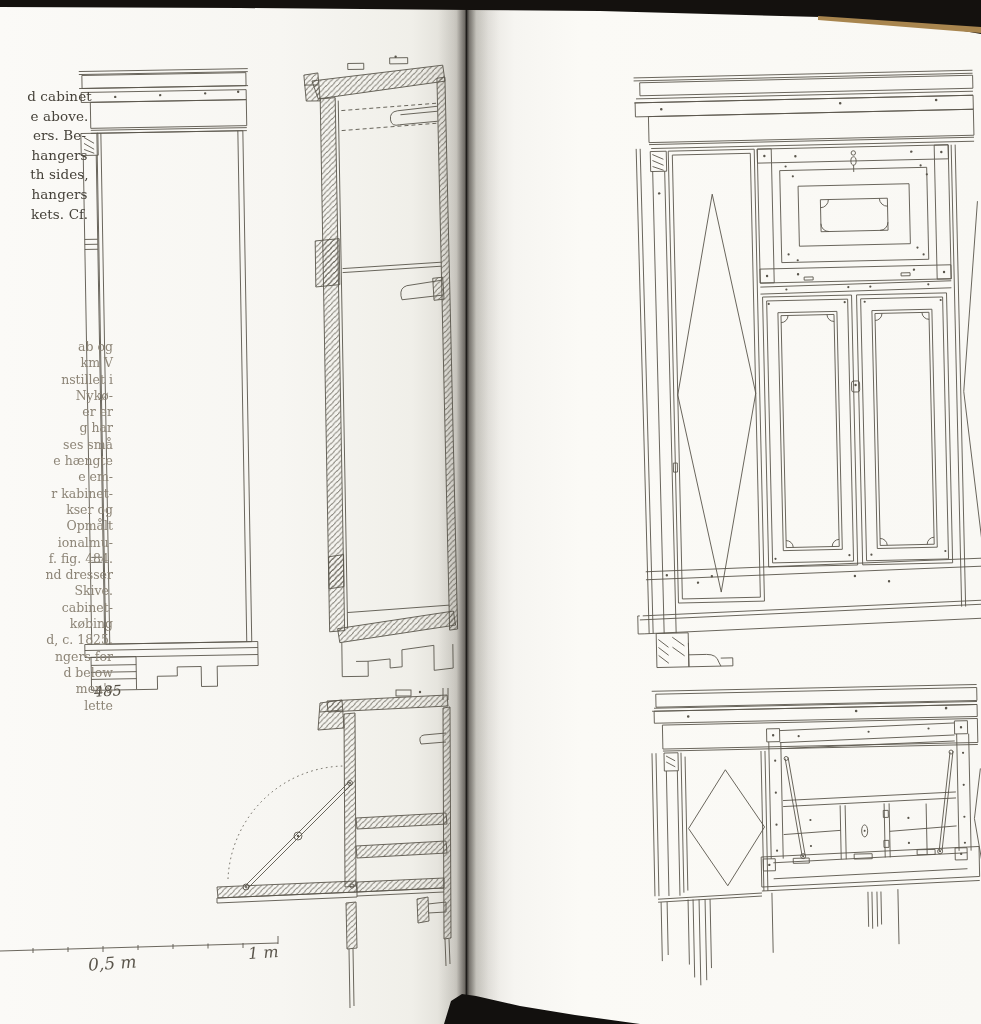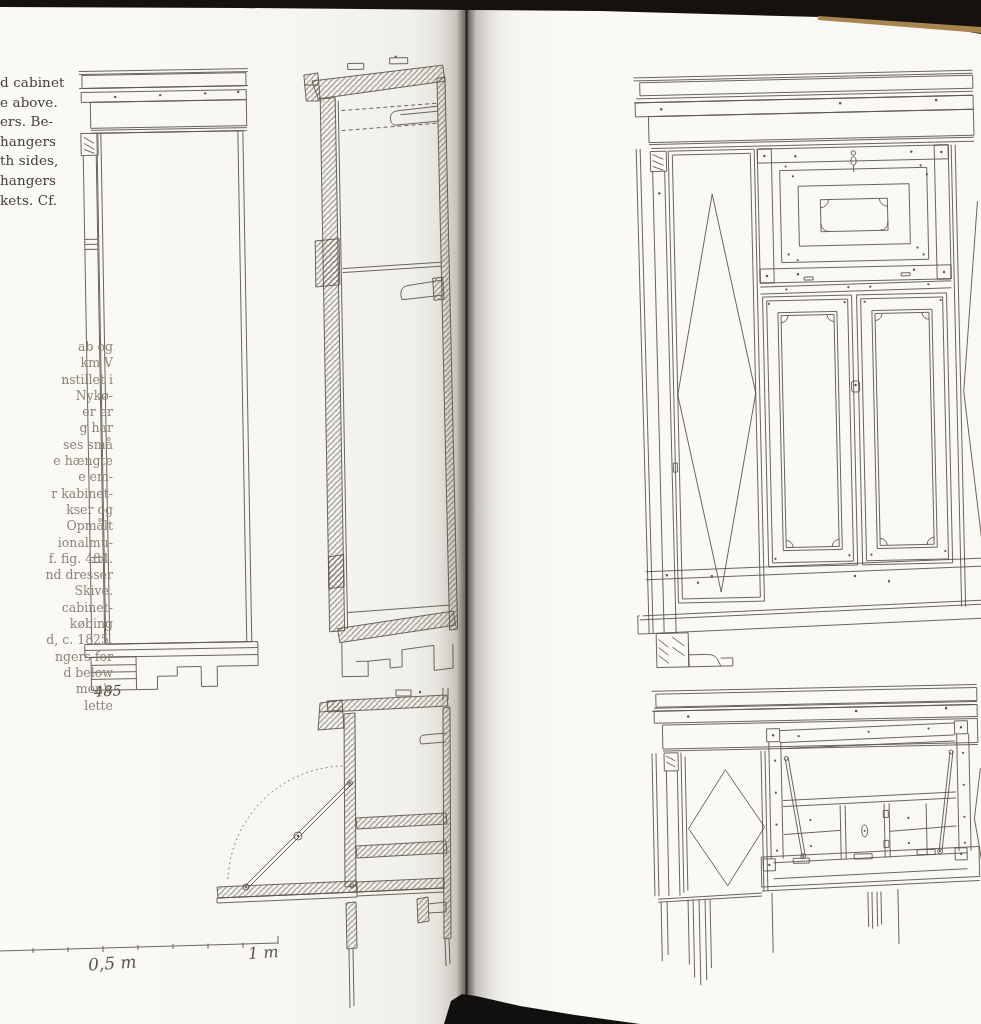--- a/index.html
+++ b/index.html
@@ -20,21 +20,21 @@
   .bottom-wedge{position:absolute;left:0;top:980px;width:981px;height:44px;background:#12100e;
     clip-path:polygon(451px 21px,462px 14px,476px 16px,520px 26px,575px 35px,640px 44px,444px 44px);}
   .dw{position:absolute;left:0;top:0;}
   svg line,svg path,svg rect,svg polygon,svg circle,svg ellipse{
     stroke:#5a564c;stroke-width:.9;fill:none;}
   .dot{fill:#5a564c;stroke:none;}
   .hf{fill:url(#hatch);stroke:#5a564c;}
   .dsh{stroke-dasharray:4 3;}
   .arc{stroke-dasharray:1.6 3.4;}
   .textblock{white-space:pre-line;}
-  .frag-top{position:absolute;left:0;top:73px;width:119px;text-align:left;
+  .frag-top{position:absolute;left:0;top:87px;width:119px;text-align:center;
     font-size:13.5px;line-height:19.6px;color:#46423a;letter-spacing:.1px;}
   .frag-cap{position:absolute;left:0;top:339px;width:113px;text-align:right;
     font-size:12.5px;line-height:16.3px;color:#8d8577;}
   .fig-num{position:absolute;left:94px;top:683px;font-size:14.5px;color:#555046;
     font-style:italic;transform:rotate(-3deg);}
   .lbl-half{position:absolute;left:88px;top:953px;font-size:17px;font-style:italic;
     color:#5b564c;transform:rotate(-4deg);}
   .lbl-one{position:absolute;left:248px;top:943px;font-size:16px;font-style:italic;
     color:#5b564c;transform:rotate(-4deg);}
 </style>

